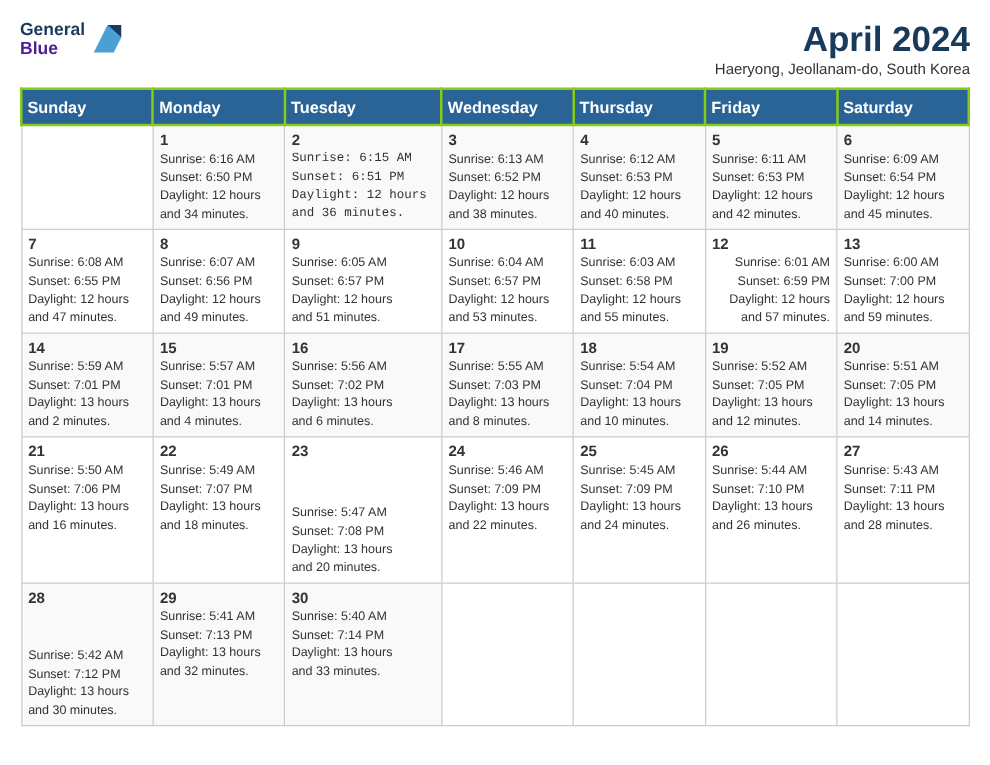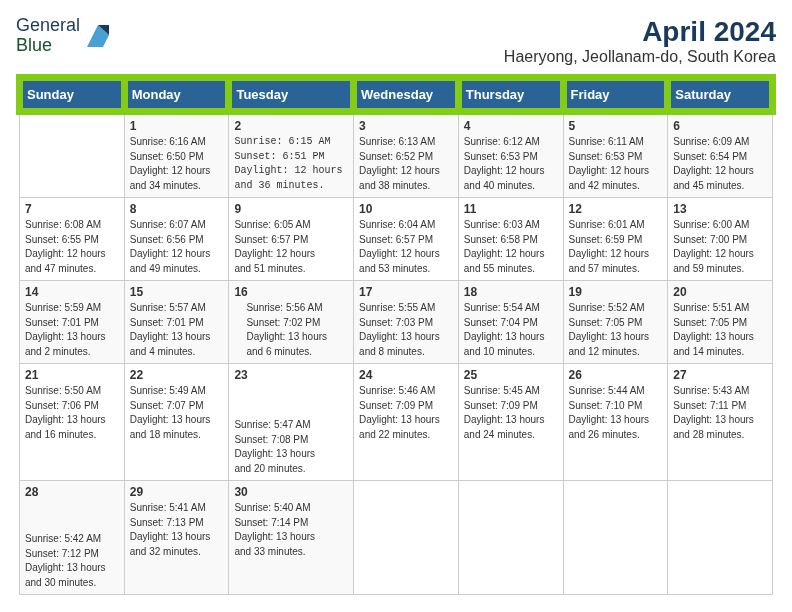--- a/index.html
+++ b/index.html
@@ -22,34 +22,34 @@
     }
     .title-block {
       text-align: right;
     }
     .month-title {
       font-size: 28px;
       font-weight: bold;
       color: #1a3a5c;
     }
     .location {
-      font-size: 16px;
+      font-size: 12px;
       color: #333;
     }
     table {
       width: 100%;
       border-collapse: collapse;
     }
     thead th {
       background-color: #2a6496;
       color: #fff;
       font-size: 13px;
       padding: 6px 4px;
       text-align: left;
-      border: 7px solid #84cc16;
+      border: 2px solid #84cc16;
     }
     tbody td {
       border: 1px solid #ccc;
       vertical-align: top;
       padding: 4px 5px;
       font-size: 10.5px;
       color: #333;
       min-width: 100px;
       height: 80px;
     }
@@ -74,23 +74,23 @@
       background: #fff !important;
     }
   </style>
 </head>
 <body>
 
 <div class="header">
   <div class="logo">
     <div>
       <div style="display:flex;align-items:center;">
-        <div style="font-size:18px;font-weight:normal;color:#1a3a5c;line-height:1.1;">
+        <div style="font-size:14px;font-weight:bold;color:#1a3a5c;line-height:1.1;">
           <span>General</span><br>
-          <span style="color:#14532d;margin-top:36px;">Blue</span>
+          <span style="color:#4c1d95;margin-top:36px;">Blue</span>
         </div>
         <svg width="30" height="30" viewBox="0 0 30 30" style="margin-left:3px;">
           <polygon points="4,26 15,4 26,14 20,26" fill="#4a9fd4"></polygon>
           <polygon points="15,4 26,14 26,4" fill="#1a3a5c"></polygon>
         </svg>
       </div>
     </div>
   </div>
   <div class="title-block">
     <div class="month-title">April 2024</div>
@@ -187,21 +187,21 @@
         </td>
         <td>
           <span class="day-number">11</span>
           <div class="cell-content" style="white-space: pre-line;">Sunrise: 6:03 AM
 Sunset: 6:58 PM
 Daylight: 12 hours
 and 55 minutes.</div>
         </td>
         <td>
           <span class="day-number">12</span>
-          <div class="cell-content" style="white-space: pre-line;">Sunrise: 6:01 AM
+          <div class="cell-content" style="white-space: pre-line; text-align: right;">Sunrise: 6:01 AM
 Sunset: 6:59 PM
 Daylight: 12 hours
 and 57 minutes.</div>
         </td>
         <td>
           <span class="day-number">13</span>
           <div class="cell-content" style="white-space: pre-line;">Sunrise: 6:00 AM
 Sunset: 7:00 PM
 Daylight: 12 hours
 and 59 minutes.</div>
@@ -217,21 +217,21 @@
         </td>
         <td>
           <span class="day-number">15</span>
           <div class="cell-content" style="white-space: pre-line;">Sunrise: 5:57 AM
 Sunset: 7:01 PM
 Daylight: 13 hours
 and 4 minutes.</div>
         </td>
         <td>
           <span class="day-number">16</span>
-          <div class="cell-content" style="white-space: pre-line; margin-left: 12px;">Sunrise: 5:56 AM
+          <div class="cell-content" style="white-space: pre-line;">Sunrise: 5:56 AM
 Sunset: 7:02 PM
 Daylight: 13 hours
 and 6 minutes.</div>
         </td>
         <td>
           <span class="day-number">17</span>
           <div class="cell-content" style="white-space: pre-line;">Sunrise: 5:55 AM
 Sunset: 7:03 PM
 Daylight: 13 hours
 and 8 minutes.</div>

